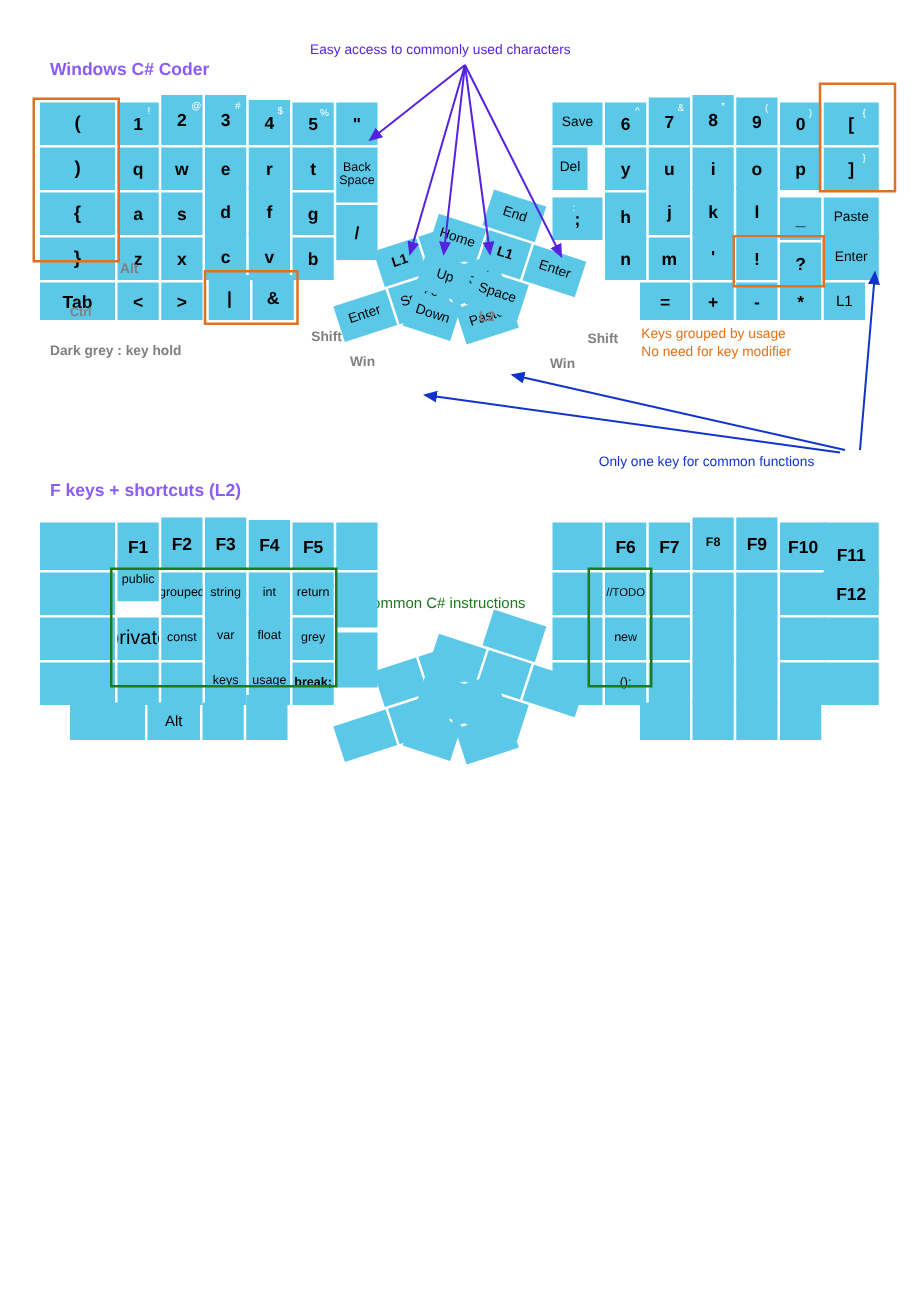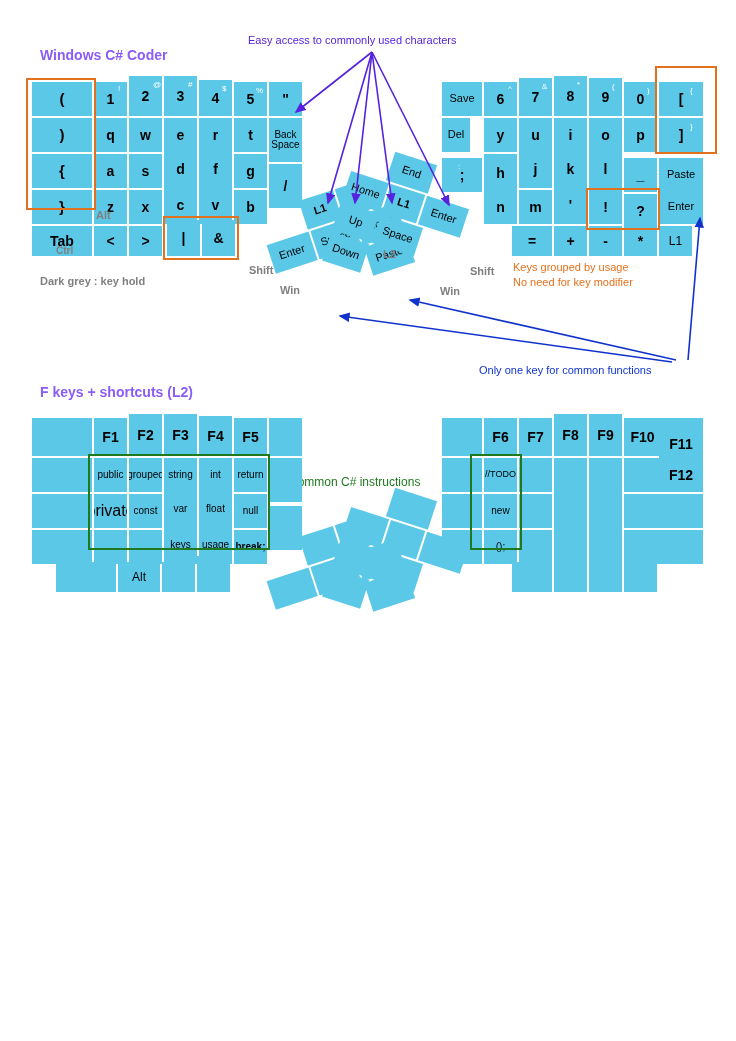--- a/index.html
+++ b/index.html
@@ -205,33 +205,33 @@
 
   <div class="key blank" style="left:32px; top:418px; width:60px; height:38px;"></div>
   <div class="key" style="left:94px; top:418px; width:33px; height:38px; font-size:14px; font-weight:bold;">F1</div>
   <div class="key" style="left:129px; top:414px; width:33px; height:42px; font-size:14px; font-weight:bold;">F2</div>
   <div class="key" style="left:164px; top:414px; width:33px; height:42px; font-size:14px; font-weight:bold;">F3</div>
   <div class="key" style="left:199px; top:416px; width:33px; height:40px; font-size:14px; font-weight:bold;">F4</div>
   <div class="key" style="left:234px; top:418px; width:33px; height:38px; font-size:14px; font-weight:bold;">F5</div>
   <div class="key blank" style="left:269px; top:418px; width:33px; height:38px;"></div>
 
   <div class="key blank" style="left:32px; top:458px; width:60px; height:34px;"></div>
-  <div class="key" style="left:94px; top:458px; width:33px; height:34px; font-size:10px;">public</div>
+  <div class="key" style="left:94px; top:447px; width:33px; height:34px; font-size:10px;">public</div>
   <div class="key" style="left:129px; top:458px; width:33px; height:34px; font-size:10px;">grouped</div>
   <div class="key" style="left:164px; top:458px; width:33px; height:34px; font-size:10px;">string</div>
   <div class="key" style="left:199px; top:458px; width:33px; height:34px; font-size:10px;">int</div>
   <div class="key" style="left:234px; top:458px; width:33px; height:34px; font-size:10px;">return</div>
   <div class="key blank" style="left:269px; top:458px; width:33px; height:44px;"></div>
 
   <div class="key blank" style="left:32px; top:494px; width:60px; height:34px;"></div>
   <div class="key" style="left:94px; top:494px; width:33px; height:34px; font-size:16px;text-align:center;">private</div>
   <div class="key" style="left:129px; top:494px; width:33px; height:34px; font-size:10px;">const</div>
   <div class="key" style="left:164px; top:490px; width:33px; height:38px; font-size:10px;">var</div>
   <div class="key" style="left:199px; top:490px; width:33px; height:38px; font-size:10px;">float</div>
-  <div class="key" style="left:234px; top:494px; width:33px; height:34px; font-size:10px;">null</div>
+  <div class="key" style="left:234px; top:494px; width:33px; height:34px; font-size:10px;">grey</div>
   <div class="key blank" style="left:269px; top:506px; width:33px; height:44px;"></div>
 
   <div class="key blank" style="left:32px; top:530px; width:60px; height:34px;"></div>
   <div class="key blank" style="left:94px; top:530px; width:33px; height:34px;"></div>
   <div class="key blank" style="left:129px; top:530px; width:33px; height:34px;"></div>
   <div class="key" style="left:164px; top:526px; width:33px; height:38px; font-size:10px;">keys</div>
   <div class="key" style="left:199px; top:526px; width:33px; height:38px; font-size:10px;">usage</div>
   <div class="key" style="left:234px; top:530px; width:33px; height:34px; font-size:10px;font-weight:bold;">break;</div>
 
   <div class="key blank" style="left:56px; top:562px; width:60px; height:30px;"></div>
@@ -254,21 +254,21 @@
     <div class="key blank" style="left:-78px; top:36px; width:36px; height:30px;"></div>
     <div class="key blank" style="left:-40px; top:36px; width:44px; height:30px;"></div>
     <div class="key blank" style="left:-120px; top:68px; width:40px; height:30px;"></div>
     <div class="key blank" style="left:-78px; top:68px; width:44px; height:30px;"></div>
     <div class="key blank" style="left:-120px; top:100px; width:40px; height:30px;"></div>
   </div>
 
   <div class="key blank" style="left:442px; top:418px; width:40px; height:38px;"></div>
   <div class="key" style="left:484px; top:418px; width:33px; height:38px; font-size:14px; font-weight:bold;">F6</div>
   <div class="key" style="left:519px; top:418px; width:33px; height:38px; font-size:14px; font-weight:bold;">F7</div>
-  <div class="key" style="left:554px; top:414px; width:33px; height:42px; font-size:14px; font-weight:bold;">F8</div>
+  <div class="key" style="left:554px; top:414px; width:33px; height:42px; font-size:10px; font-weight:bold;">F8</div>
   <div class="key" style="left:589px; top:414px; width:33px; height:42px; font-size:14px; font-weight:bold;">F9</div>
   <div class="key" style="left:624px; top:418px; width:37px; height:38px; font-size:14px; font-weight:bold;">F10</div>
   <div class="key" style="left:659px; top:418px; width:44px; height:52px; font-size:14px; font-weight:bold;">F11</div>
 
   <div class="key blank" style="left:442px; top:458px; width:40px; height:34px;"></div>
   <div class="key" style="left:484px; top:458px; width:33px; height:34px; font-size:9px;">//TODO</div>
   <div class="key blank" style="left:519px; top:458px; width:33px; height:34px;"></div>
   <div class="key blank" style="left:554px; top:458px; width:33px; height:34px;"></div>
   <div class="key blank" style="left:589px; top:458px; width:33px; height:34px;"></div>
   <div class="key blank" style="left:624px; top:458px; width:37px; height:34px;"></div>

